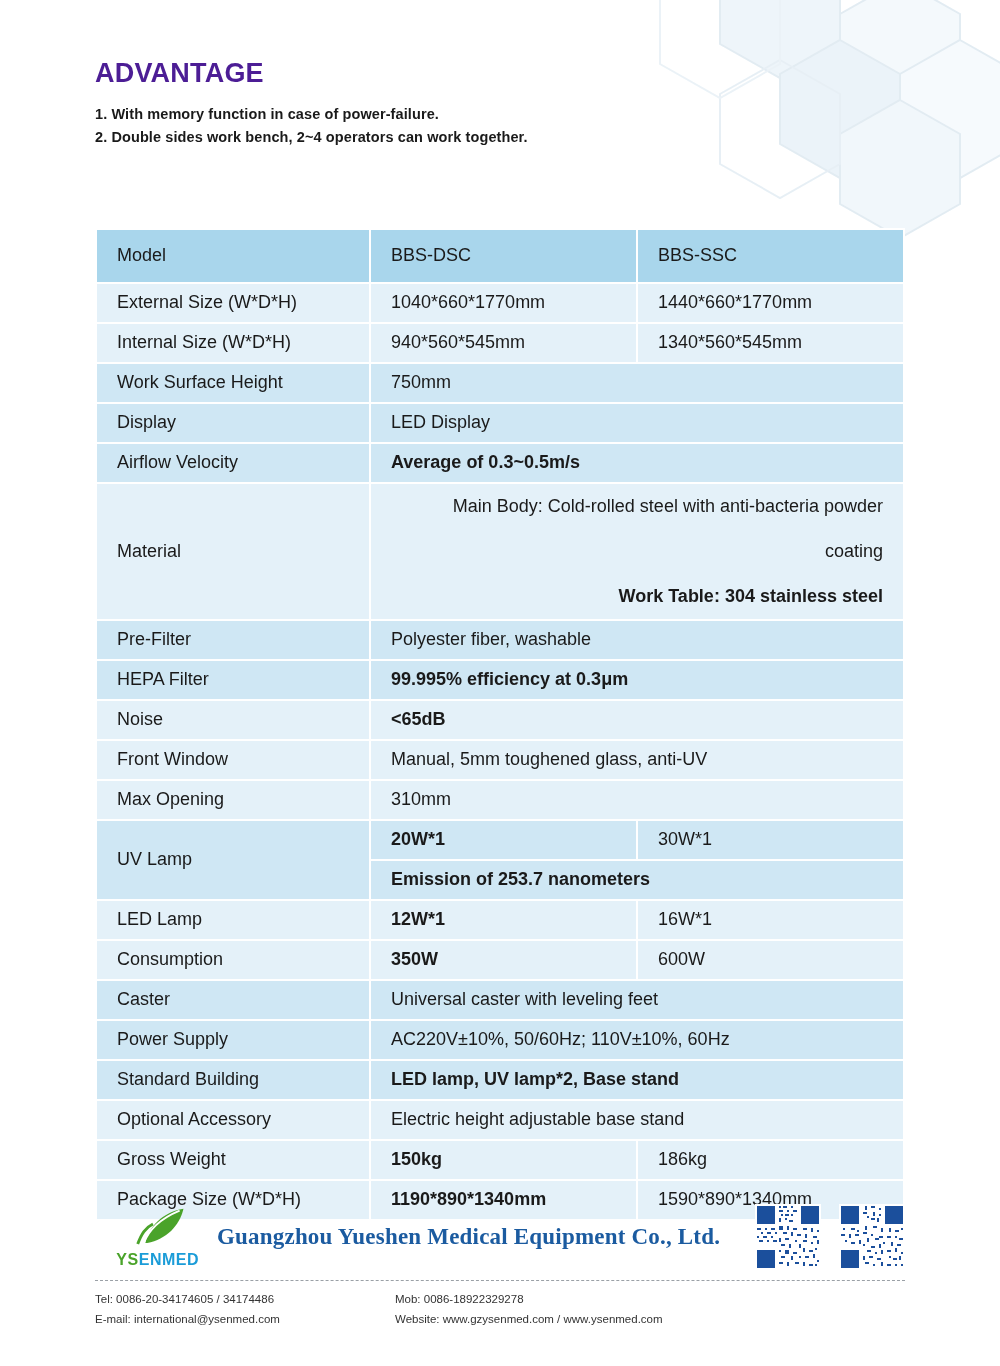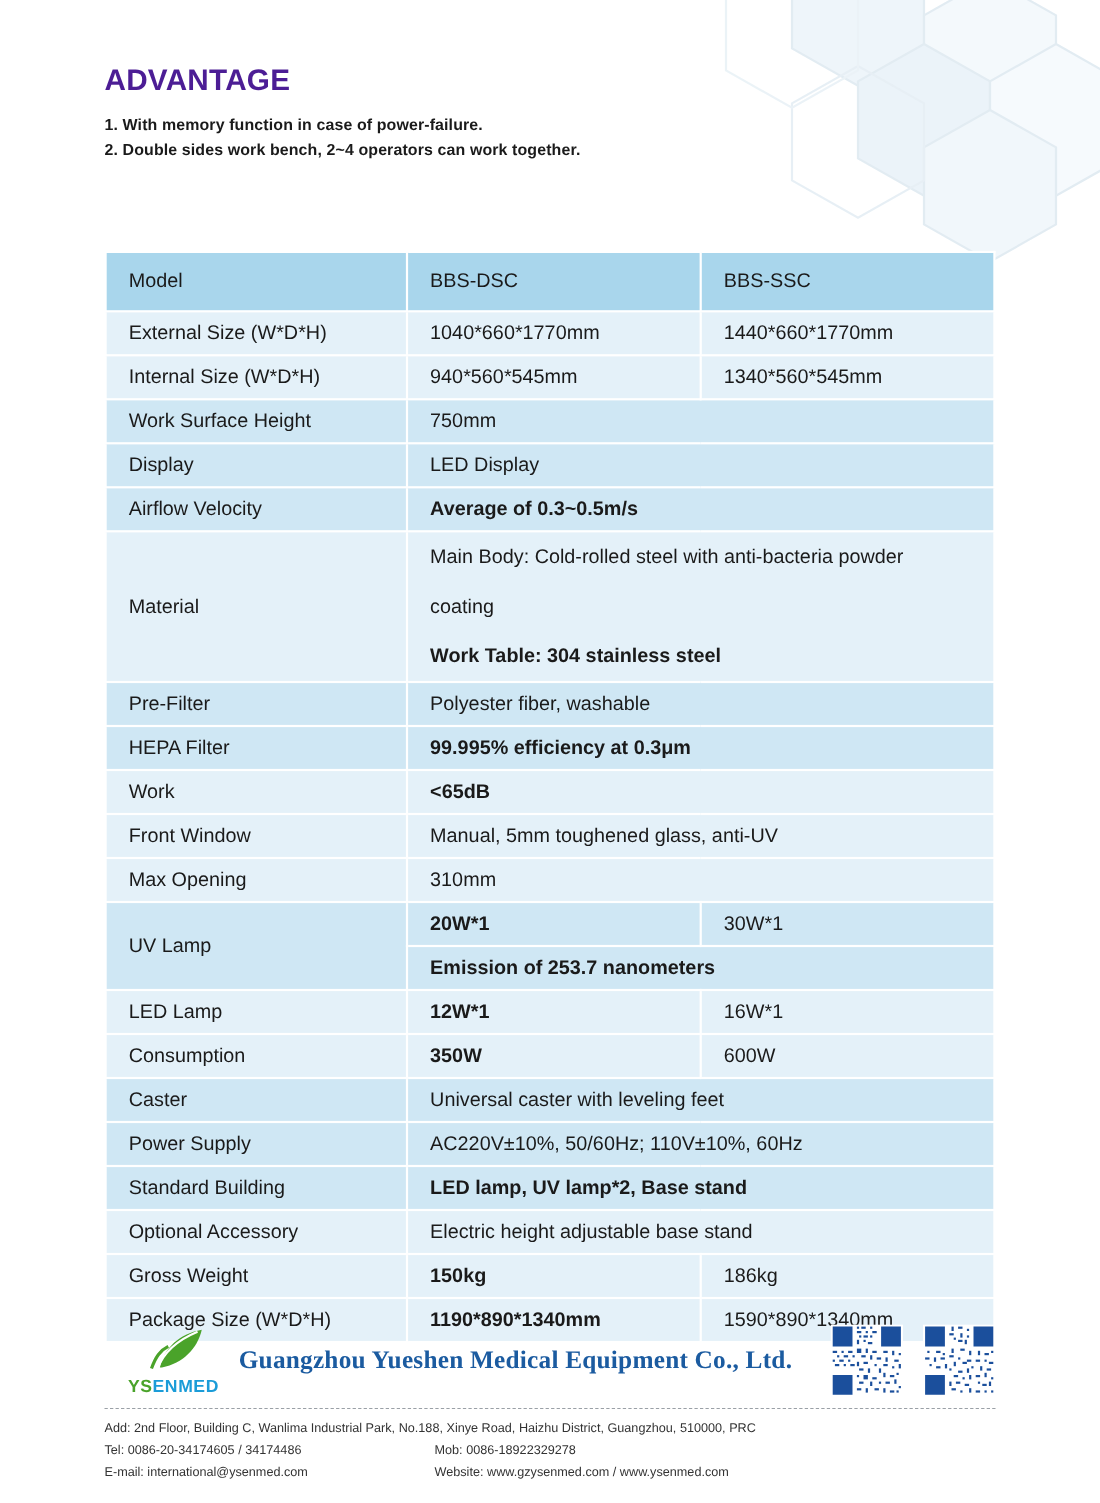--- a/index.html
+++ b/index.html
@@ -78,20 +78,21 @@
     font-weight: 400;
     height: 52px;
   }
   .r {
     height: 40px;
   }
   .material-cell {
     line-height: 2.5;
     padding-top: 6px;
     padding-bottom: 6px;
+    text-align: right;
   }
   .bold {
     font-weight: 700;
   }
   .footer {
     position: absolute;
     left: 0;
     right: 0;
     bottom: 0;
     height: 176px;
@@ -229,21 +230,21 @@
         <tr class="band-a r">
           <td class="label">Pre-Filter</td>
           <td colspan="2">Polyester fiber, washable</td>
         </tr>
         <tr class="band-a r">
           <td class="label">HEPA Filter</td>
           <td colspan="2" class="bold">99.995% efficiency at 0.3μm</td>
         </tr>
 
         <tr class="band-b r">
-          <td class="label">Work</td>
+          <td class="label">Noise</td>
           <td colspan="2" class="bold">&lt;65dB</td>
         </tr>
         <tr class="band-b r">
           <td class="label">Front Window</td>
           <td colspan="2">Manual, 5mm toughened glass, anti-UV</td>
         </tr>
         <tr class="band-b r">
           <td class="label">Max Opening</td>
           <td colspan="2">310mm</td>
         </tr>
@@ -448,23 +449,20 @@
             <rect x="31" y="30" width="1" height="1"></rect>
         </g>
       </svg>
     </div>
   </div>
 
   <div class="divider"></div>
 
   <div class="contact">
     <div class="contact-row">
-      <div style="flex:1">Add: 2nd Floor, Building C, Wanlima Industrial Park, No.188, Xinye Road, Haizhu District, Guangzhou, 510000, PRC</div>
-    </div>
-    <div class="contact-row">
       <div class="contact-col-1">Tel: 0086-20-34174605 / 34174486</div>
       <div class="contact-col-2">Mob: 0086-18922329278</div>
     </div>
     <div class="contact-row">
       <div class="contact-col-1">E-mail: international@ysenmed.com</div>
       <div class="contact-col-2">Website: www.gzysenmed.com / www.ysenmed.com</div>
     </div>
   </div>
 </div>
 

